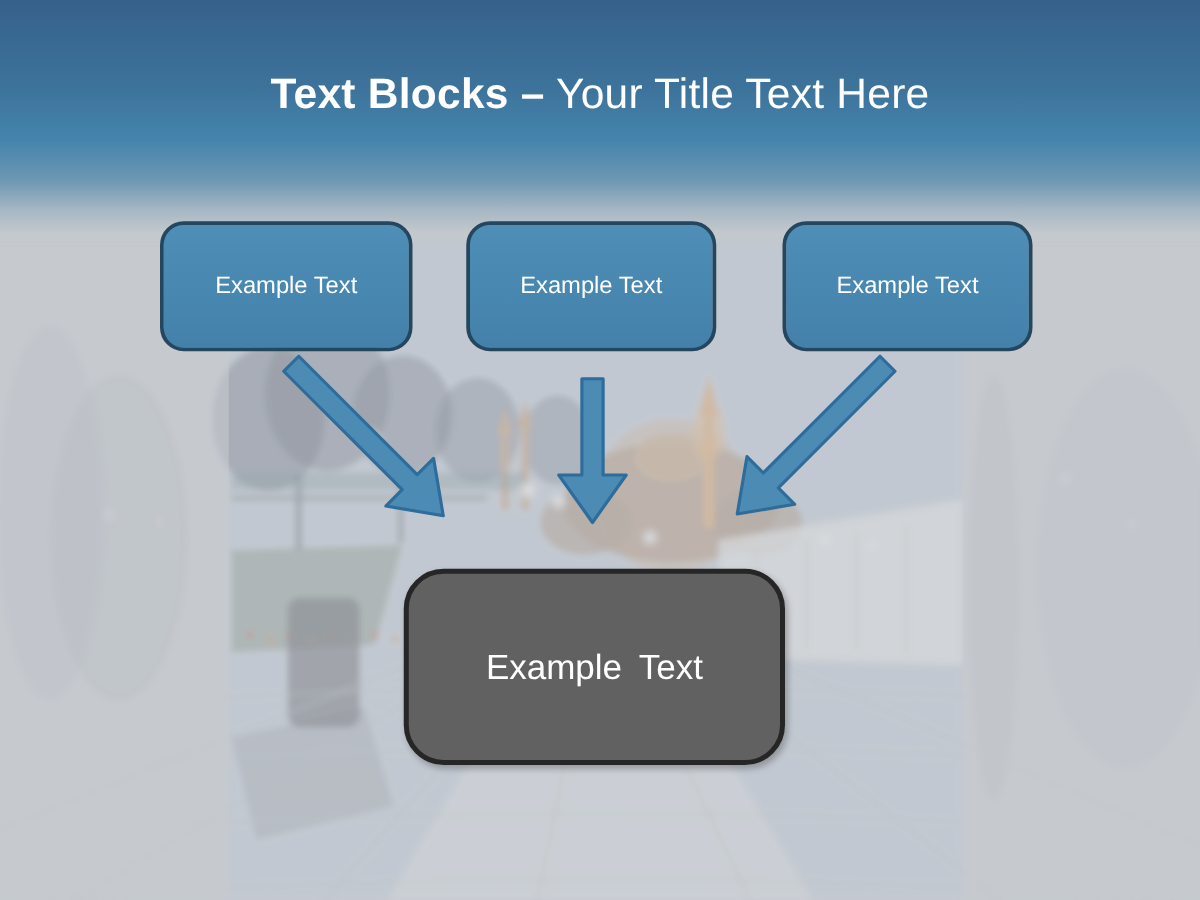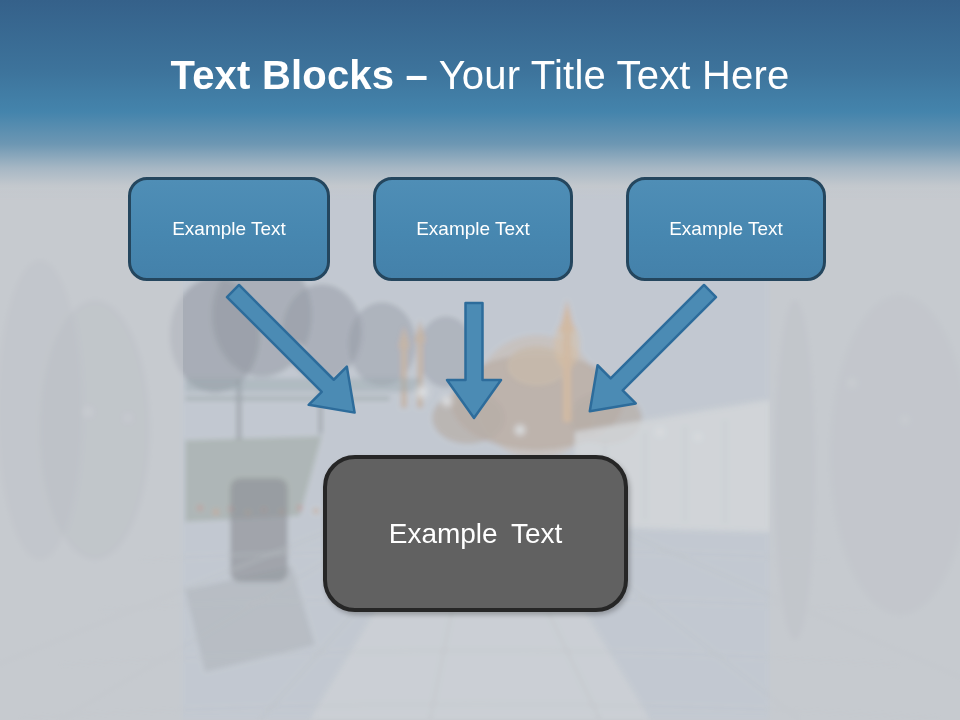--- a/index.html
+++ b/index.html
@@ -10,21 +10,21 @@
   }
   
   .header{
     position:absolute; left:0; top:0; width:960px; height:200px;
     background:linear-gradient(180deg,
       #35618a 0%, #3d739b 35%, #4484ac 56%,
       #6d97b3 72%, #a6b7c4 84%, #c3c8cd 93%, rgba(198,202,207,0) 100%);
   }
   .title{
     position:absolute; left:0; top:56px; width:960px;
-    text-align:center; color:#ffffff; font-size:40px; line-height:38px;
+    text-align:center; color:#ffffff; font-size:34px; line-height:38px;
     letter-spacing:.2px; white-space:nowrap;
   }
   .title .b{font-weight:700;}
   .title .r{font-weight:400;}
   
   .bg-photo{position:absolute; left:0; top:0; width:960px; height:720px;}
   
   .block{
     position:absolute; box-sizing:border-box;
     background:linear-gradient(180deg,#4f8eb6 0%,#4787b0 55%,#4481aa 100%);

